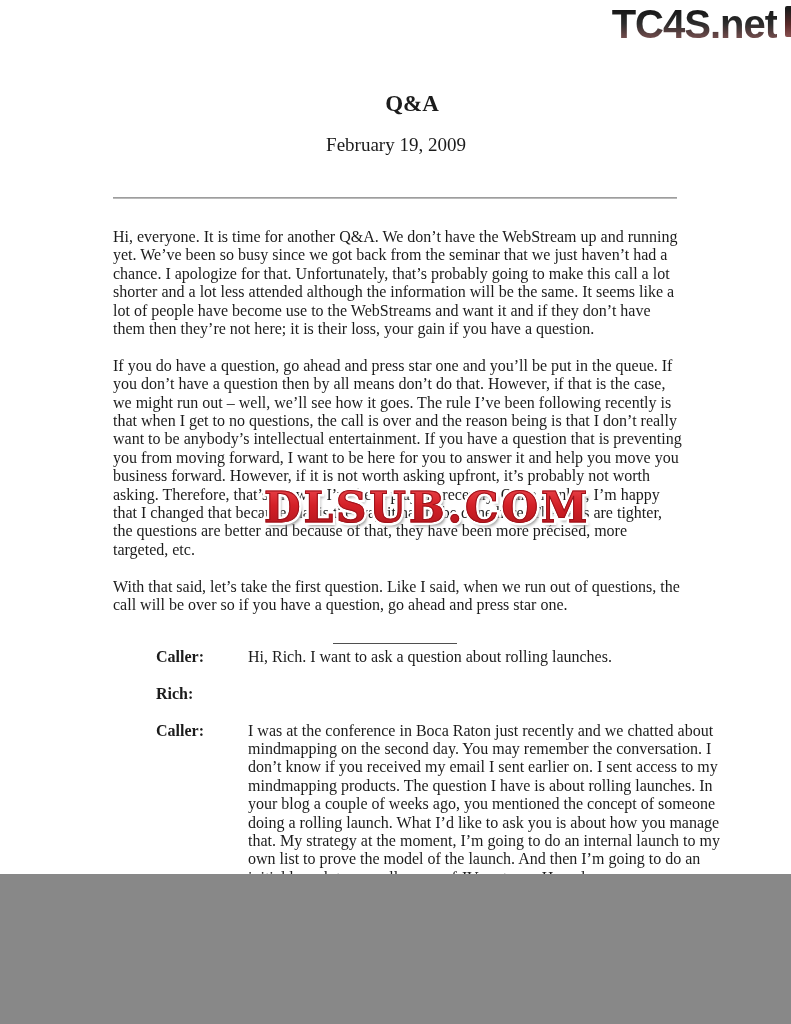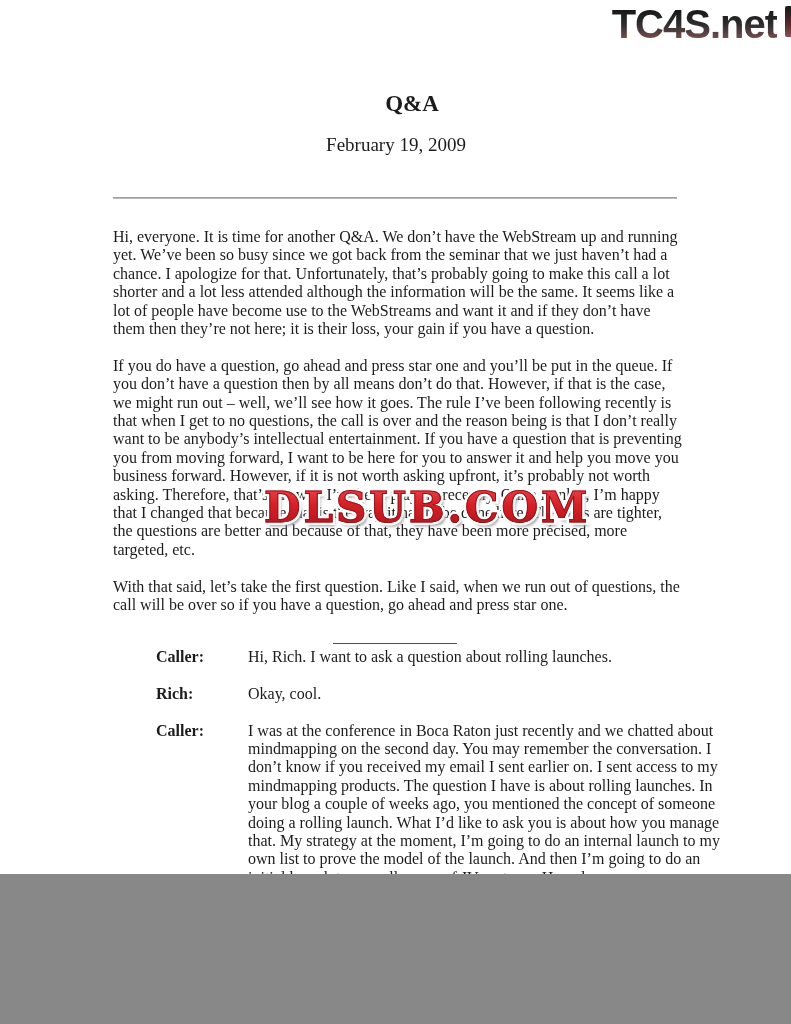--- a/index.html
+++ b/index.html
@@ -124,21 +124,20 @@
 
   <div class="mid-divider"></div>
 
   <div class="dialogue">
     <div class="dialogue-row">
       <span class="speaker">Caller:</span>
       <span class="speech">Hi, Rich. I want to ask a question about rolling launches.</span>
     </div>
     <div class="dialogue-row">
       <span class="speaker">Rich:</span>
-      <span class="speech">Okay, cool.</span>
     </div>
     <div class="dialogue-row">
       <span class="speaker">Caller:</span>
       <span class="speech">I was at the conference in Boca Raton just recently and we chatted about mindmapping on the second day. You may remember the conversation. I don’t know if you received my email I sent earlier on. I sent access to my mindmapping products. The question I have is about rolling launches. In your blog a couple of weeks ago, you mentioned the concept of someone doing a rolling launch. What I’d like to ask you is about how you manage that. My strategy at the moment, I’m going to do an internal launch to my own list to prove the model of the launch. And then I’m going to do an initial launch to a small group of JV partners. How do you manage a rolling launch beyond that first initial launch along the lines of if I’ve got a</span>
     </div>
   </div>
 
   <div class="tx-logo">
     <span class="outline-text" data-text="TradersXtreme.com">
       <span class="fill">TradersXtreme.com</span>

